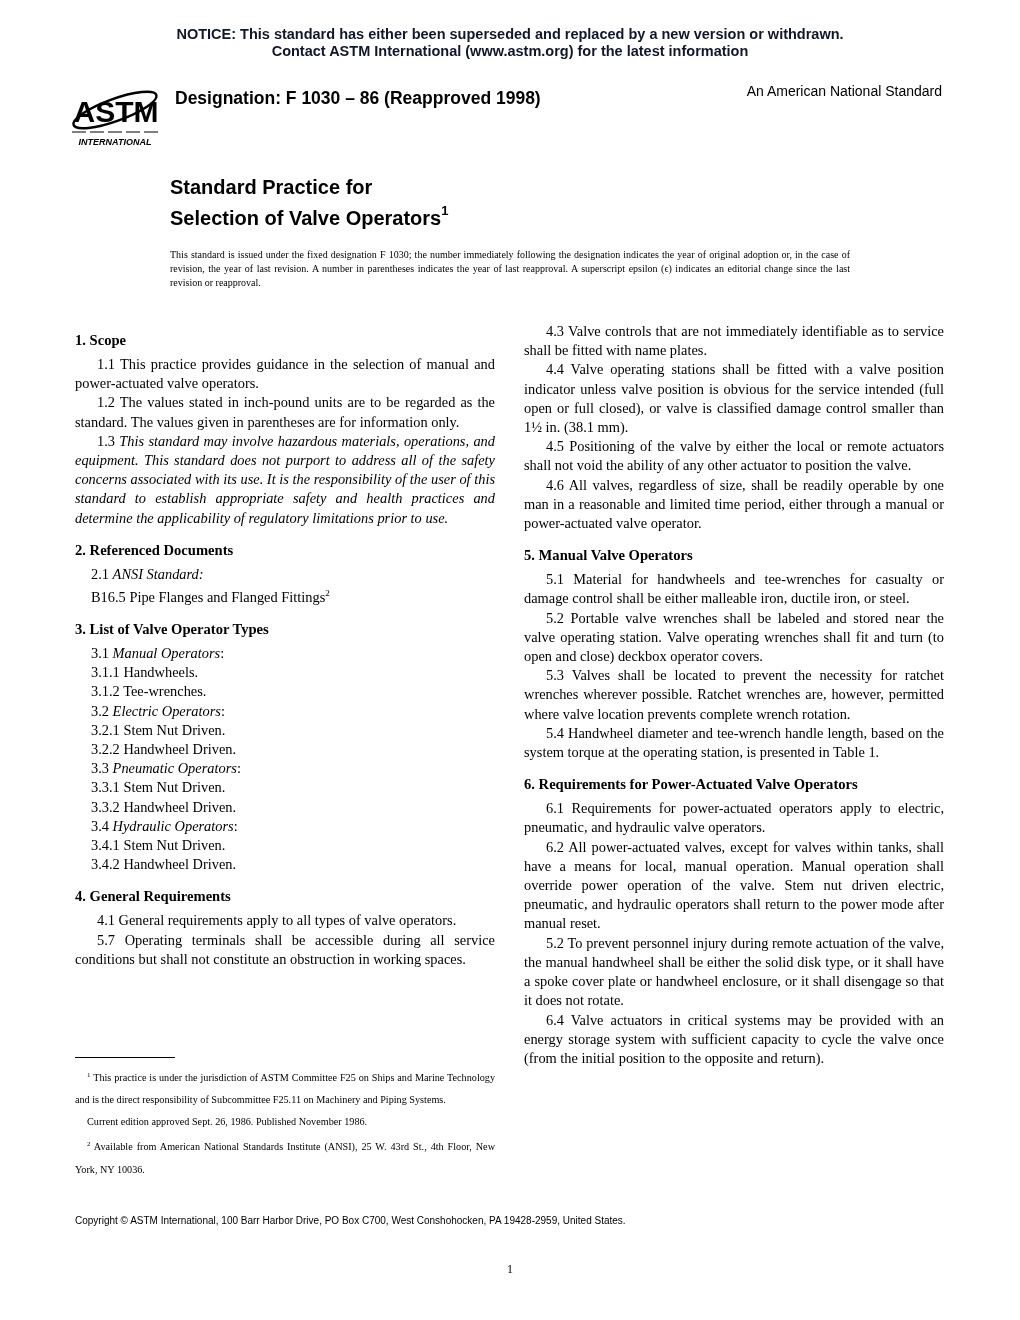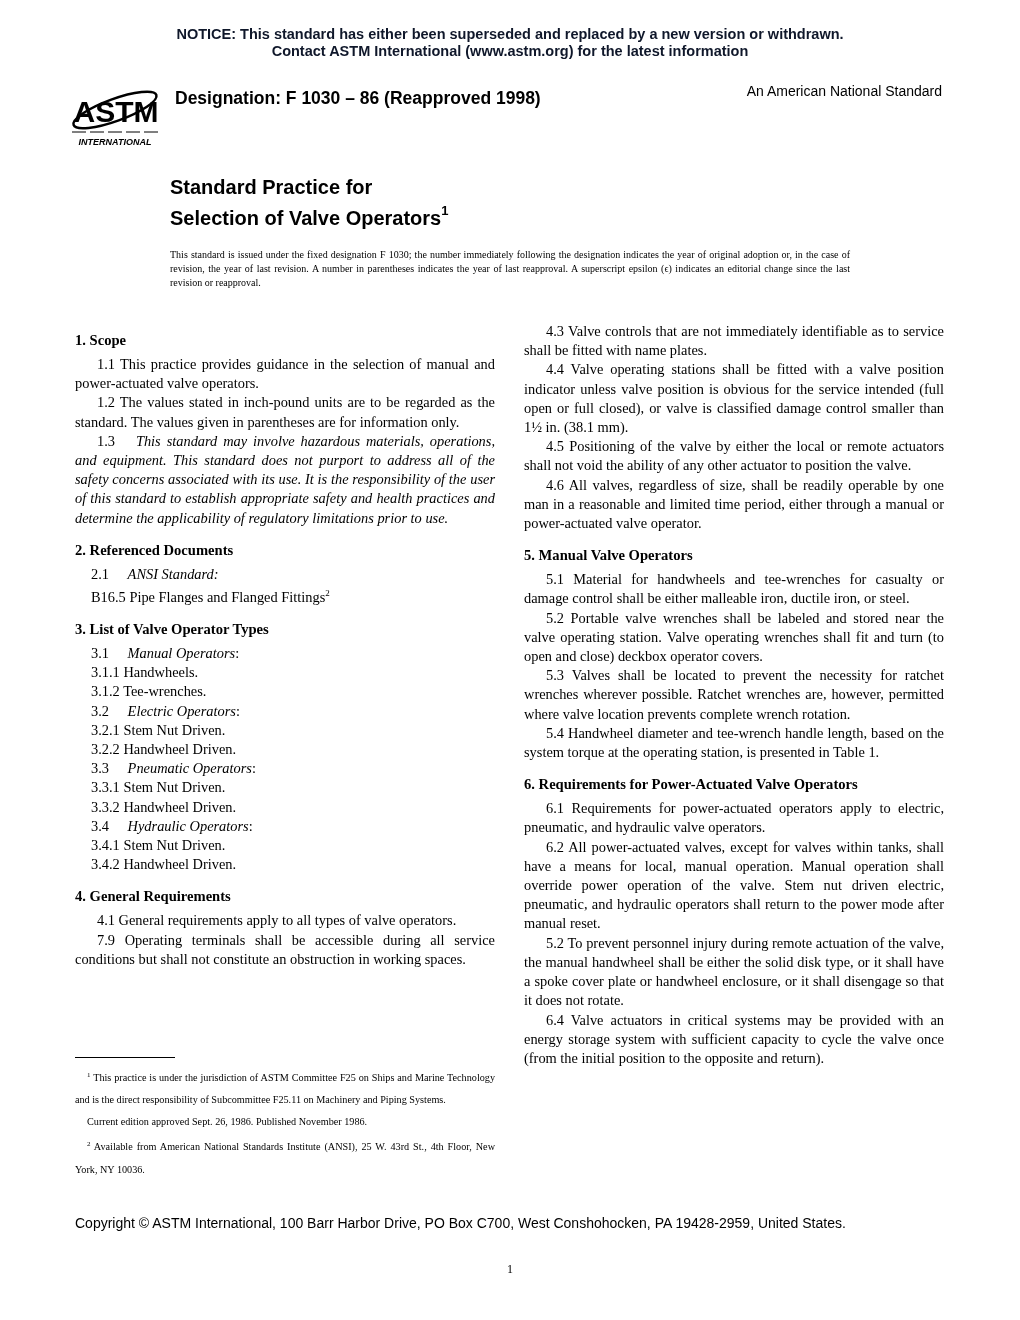--- a/index.html
+++ b/index.html
@@ -15,27 +15,27 @@
   .title sup { font-size:13px; position:relative; top:-2px; }
   .issued { position:absolute; left:170px; top:248px; width:680px; font-family:"Liberation Serif", serif;
     font-size:10px; line-height:14px; text-align:justify; }
   .col { position:absolute; top:322px; font-family:"Liberation Serif", serif; font-size:14.4px; line-height:19.2px; }
   .col.left { left:75px; width:420px; }
   .col.right { left:524px; width:420px; }
   .col h2 { font-size:14.6px; font-weight:bold; margin:8px 0 5px 0; line-height:20px; }
   .col p { margin:0; text-indent:22px; text-align:justify; }
   .col p.list { text-indent:0; padding-left:16px; }
   .sec { margin-bottom:12px; }
-  .italic { font-style:italic;margin-left:15px; }
+  .italic { font-style:italic; }
   .fnrule { position:absolute; left:75px; top:1057px; width:100px; border-top:1px solid #000; }
   .footnotes { position:absolute; left:75px; top:1064px; width:420px; font-family:"Liberation Serif", serif;
     font-size:10.2px; line-height:22px; }
   .footnotes p { margin:0; text-indent:12px; text-align:justify; }
   .footnotes sup { font-size:7px; }
-  .copyright { position:absolute; left:75px; top:1215px; font-family:"Liberation Sans", sans-serif; font-size:14px; }
+  .copyright { position:absolute; left:75px; top:1215px; font-family:"Liberation Sans", sans-serif; font-size:10px; }
   .pagenum { position:absolute; left:507px; top:1262px; font-family:"Liberation Serif", serif; font-size:12px; }
   sup.fn { font-size:9px; }
 </style>
 </head>
 <body>
 
 <div class="notice">
   <div>NOTICE: This standard has either been superseded and replaced by a new version or withdrawn.</div>
   <div>Contact ASTM International (www.astm.org) for the latest information</div>
 </div>
@@ -84,21 +84,21 @@
         <p class="list"><span>3.3.1 </span><span>Stem Nut Driven.</span><span></span></p>
         <p class="list"><span>3.3.2 </span><span>Handwheel Driven.</span><span></span></p>
         <p class="list"><span>3.4 </span><span class="italic">Hydraulic Operators</span><span>:</span></p>
         <p class="list"><span>3.4.1 </span><span>Stem Nut Driven.</span><span></span></p>
         <p class="list"><span>3.4.2 </span><span>Handwheel Driven.</span><span></span></p>
       </div>
   </div>
   <div class="sec">
     <h2>4.  General Requirements</h2>
     <p>4.1 General requirements apply to all types of valve operators.</p>
-    <p>7.9 Operating terminals shall be accessible during all service conditions but shall not constitute an obstruction in working spaces.</p>
+    <p>5.7 Operating terminals shall be accessible during all service conditions but shall not constitute an obstruction in working spaces.</p>
   </div>
 </div>
 
 <div class="col right">
   <div class="sec">
     <p>4.3 Valve controls that are not immediately identifiable as to service shall be fitted with name plates.</p>
     <p>4.4 Valve operating stations shall be fitted with a valve position indicator unless valve position is obvious for the service intended (full open or full closed), or valve is classified damage control smaller than 1½ in. (38.1 mm).</p>
     <p>4.5 Positioning of the valve by either the local or remote actuators shall not void the ability of any other actuator to position the valve.</p>
     <p>4.6 All valves, regardless of size, shall be readily operable by one man in a reasonable and limited time period, either through a manual or power-actuated valve operator.</p>
   </div>

